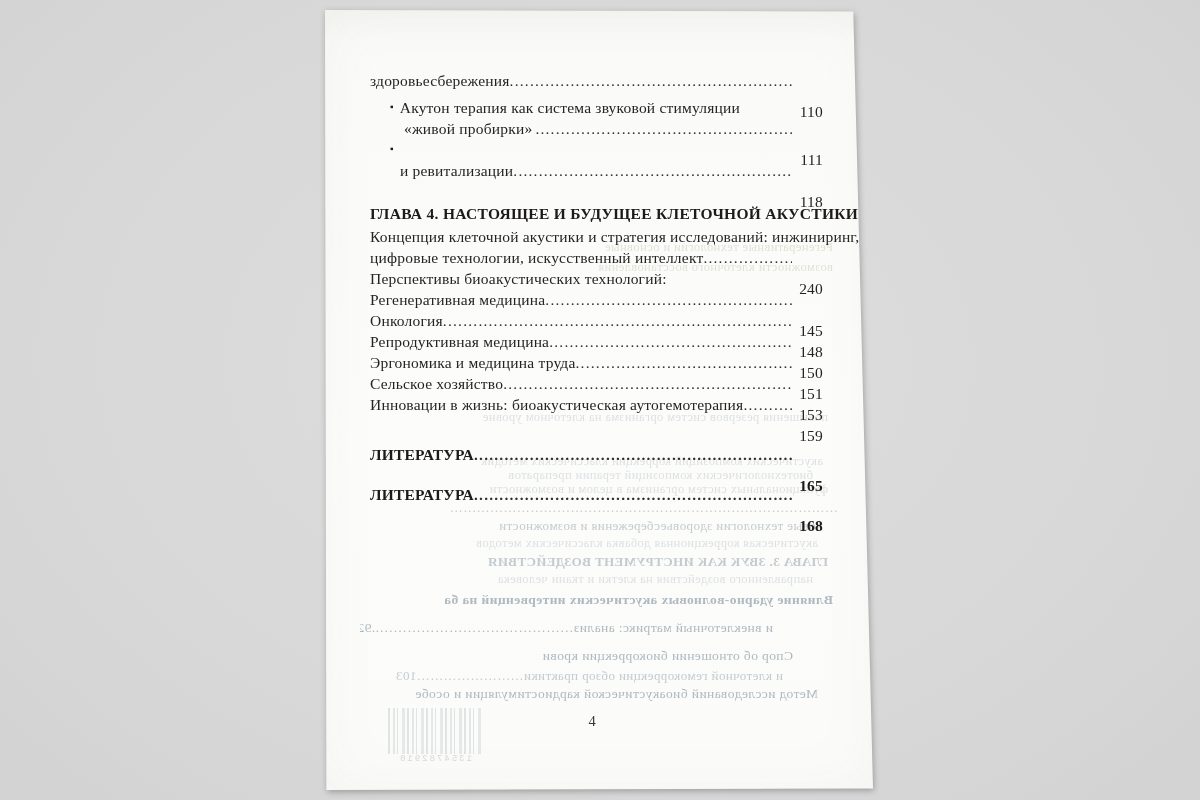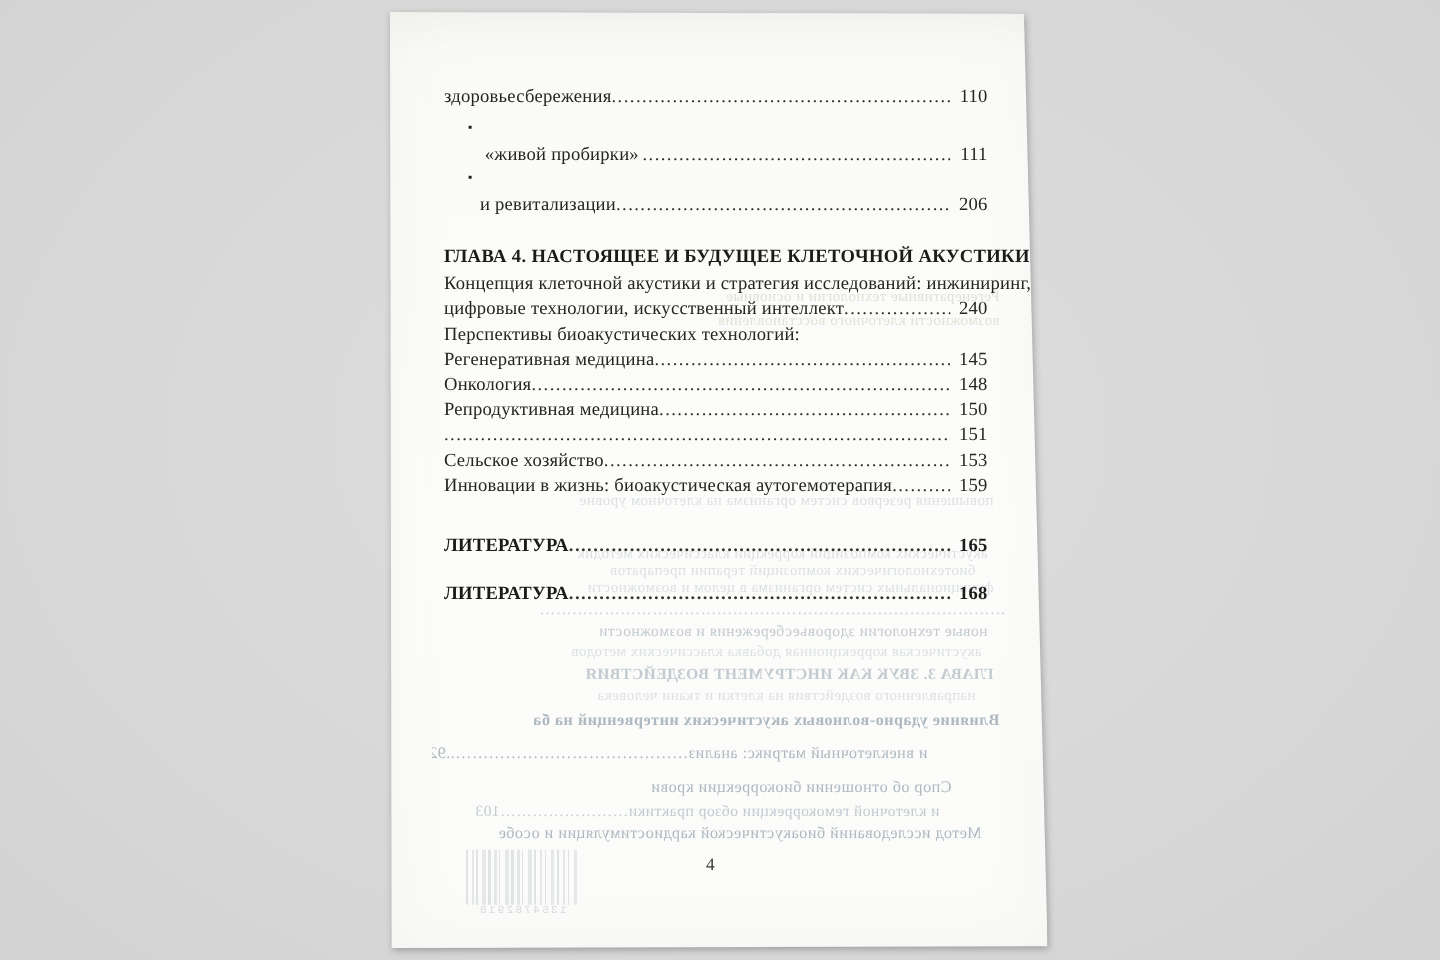--- a/index.html
+++ b/index.html
@@ -18,21 +18,21 @@
   }
   .page{
     position:absolute;inset:0;
     background:linear-gradient(180deg,#f5f5f2 0%,#fafaf8 4%,#fcfcfa 55%,#fbfbf9 100%);
     clip-path:polygon(0 0, 96.4% 0.2%, 100% 99.8%, 0.25% 100%);
     box-shadow:inset 0 0 60px rgba(120,120,110,.05);
   }
   
   .toc-row{
     position:absolute;left:45px;right:50px;height:21px;
-    display:flex;align-items:flex-end;
+    display:flex;align-items:flex-start;
     font-size:15.5px;line-height:21px;color:#262421;
     letter-spacing:.2px;white-space:nowrap;
   }
   .toc-row .t{flex:0 0 auto;}
   .toc-row .dots{
     flex:1 1 auto;overflow:hidden;white-space:nowrap;
     letter-spacing:1.2px;color:#33302c;min-width:0;
   }
   .toc-row .pg{flex:0 0 auto;min-width:28px;text-align:right;padding-left:3px;margin-top:31px;}
   .toc-row.bold{font-weight:700;color:#1d1b19;}
@@ -108,36 +108,37 @@
       <div>
 
         <div class="toc-row" style="top:60px">
           <span class="t">здоровьесбережения</span>
           <span class="dots">................................................................................................................................................................</span>
           <span class="pg">110</span>
         </div>
 
         <div class="toc-row ind-1" style="top:87px">
           <span class="bullet">▪</span>
+          <span class="t">Акутон терапия как система звуковой стимуляции</span>
         </div>
 
         <div class="toc-row ind-2" style="top:108px">
           <span class="t" style="margin-right:3px">«живой пробирки»</span>
           <span class="dots">................................................................................................................................................................</span>
           <span class="pg">111</span>
         </div>
 
         <div class="toc-row ind-1" style="top:129px">
           <span class="bullet">▪</span>
         </div>
 
         <div class="toc-row ind-2" style="top:150px;padding-left:30px">
           <span class="t">и ревитализации</span>
           <span class="dots">................................................................................................................................................................</span>
-          <span class="pg">206</span>
+          <span class="pg">118</span>
         </div>
 
         <div class="toc-row bold heading" style="top:193px">
           <span class="t">ГЛАВА 4. НАСТОЯЩЕЕ И БУДУЩЕЕ КЛЕТОЧНОЙ АКУСТИКИ</span>
         </div>
 
         <div class="toc-row" style="top:216px">
           <span class="t">Концепция клеточной акустики и стратегия исследований: инжиниринг,</span>
         </div>
 
@@ -163,20 +164,21 @@
           <span class="pg">148</span>
         </div>
 
         <div class="toc-row" style="top:321px">
           <span class="t">Репродуктивная медицина</span>
           <span class="dots">................................................................................................................................................................</span>
           <span class="pg">150</span>
         </div>
 
         <div class="toc-row" style="top:342px">
+          <span class="t">Эргономика и медицина труда</span>
           <span class="dots">................................................................................................................................................................</span>
           <span class="pg">151</span>
         </div>
 
         <div class="toc-row" style="top:363px">
           <span class="t">Сельское хозяйство</span>
           <span class="dots">................................................................................................................................................................</span>
           <span class="pg">153</span>
         </div>
 

